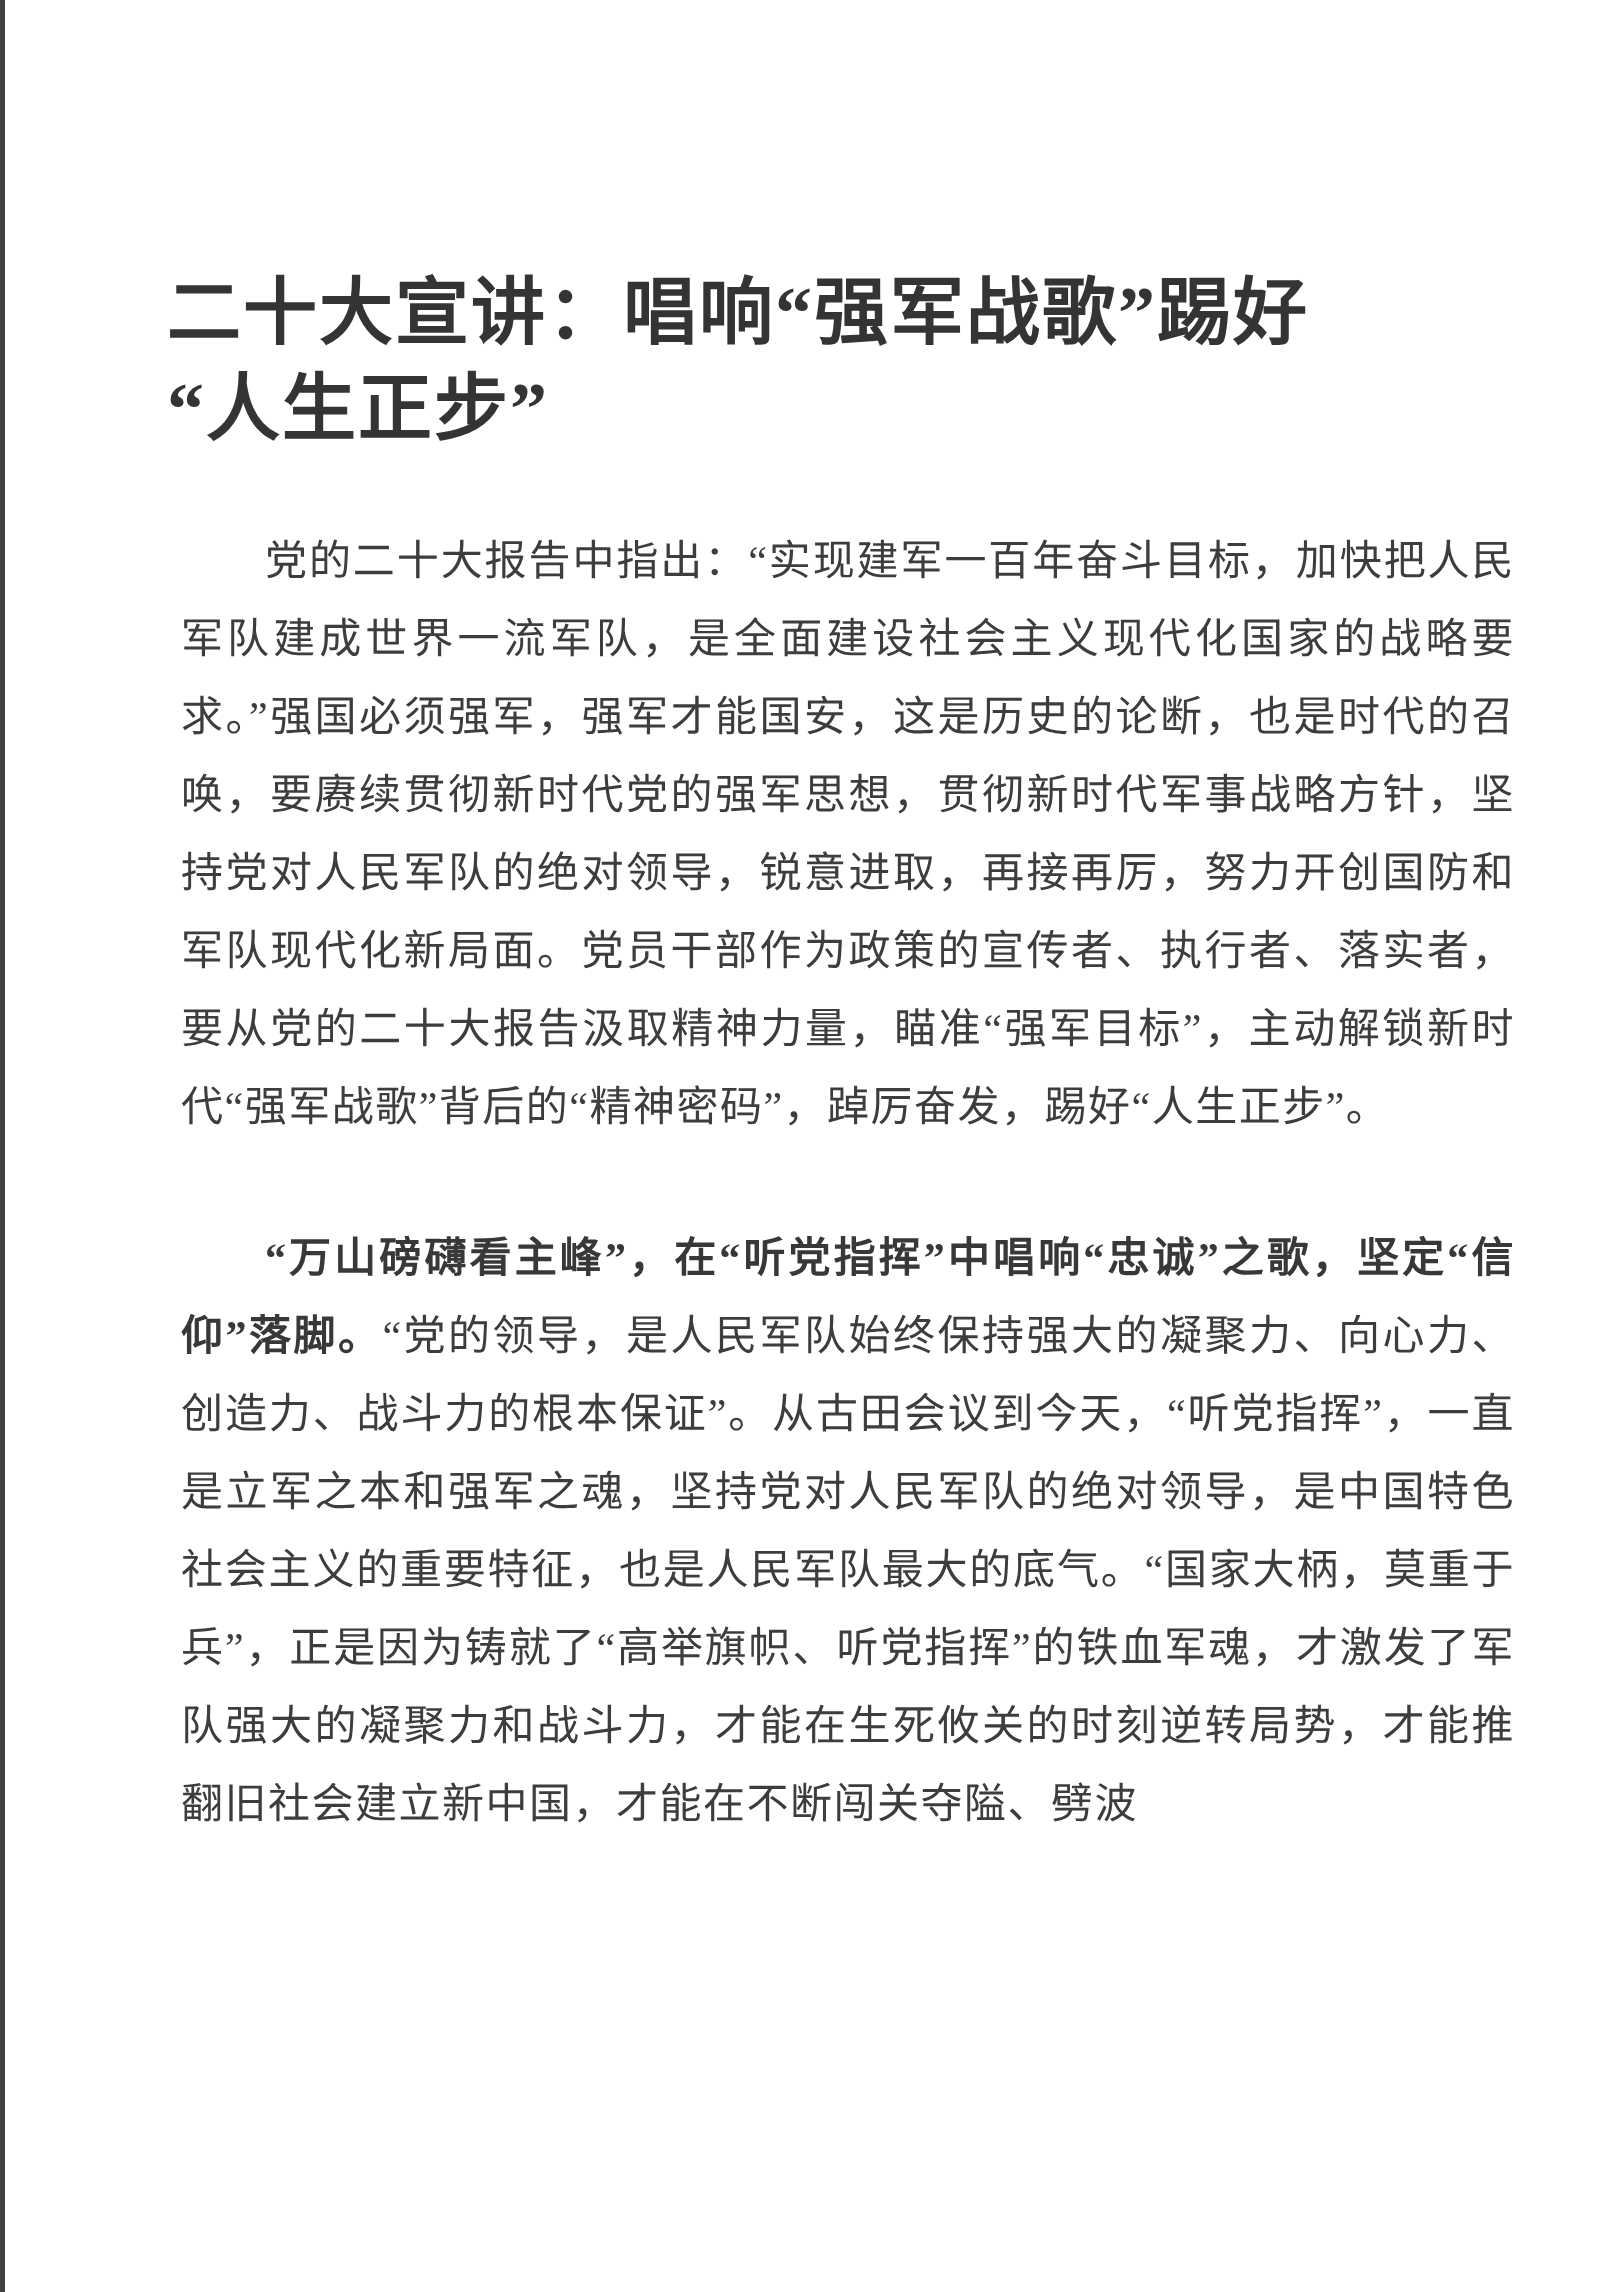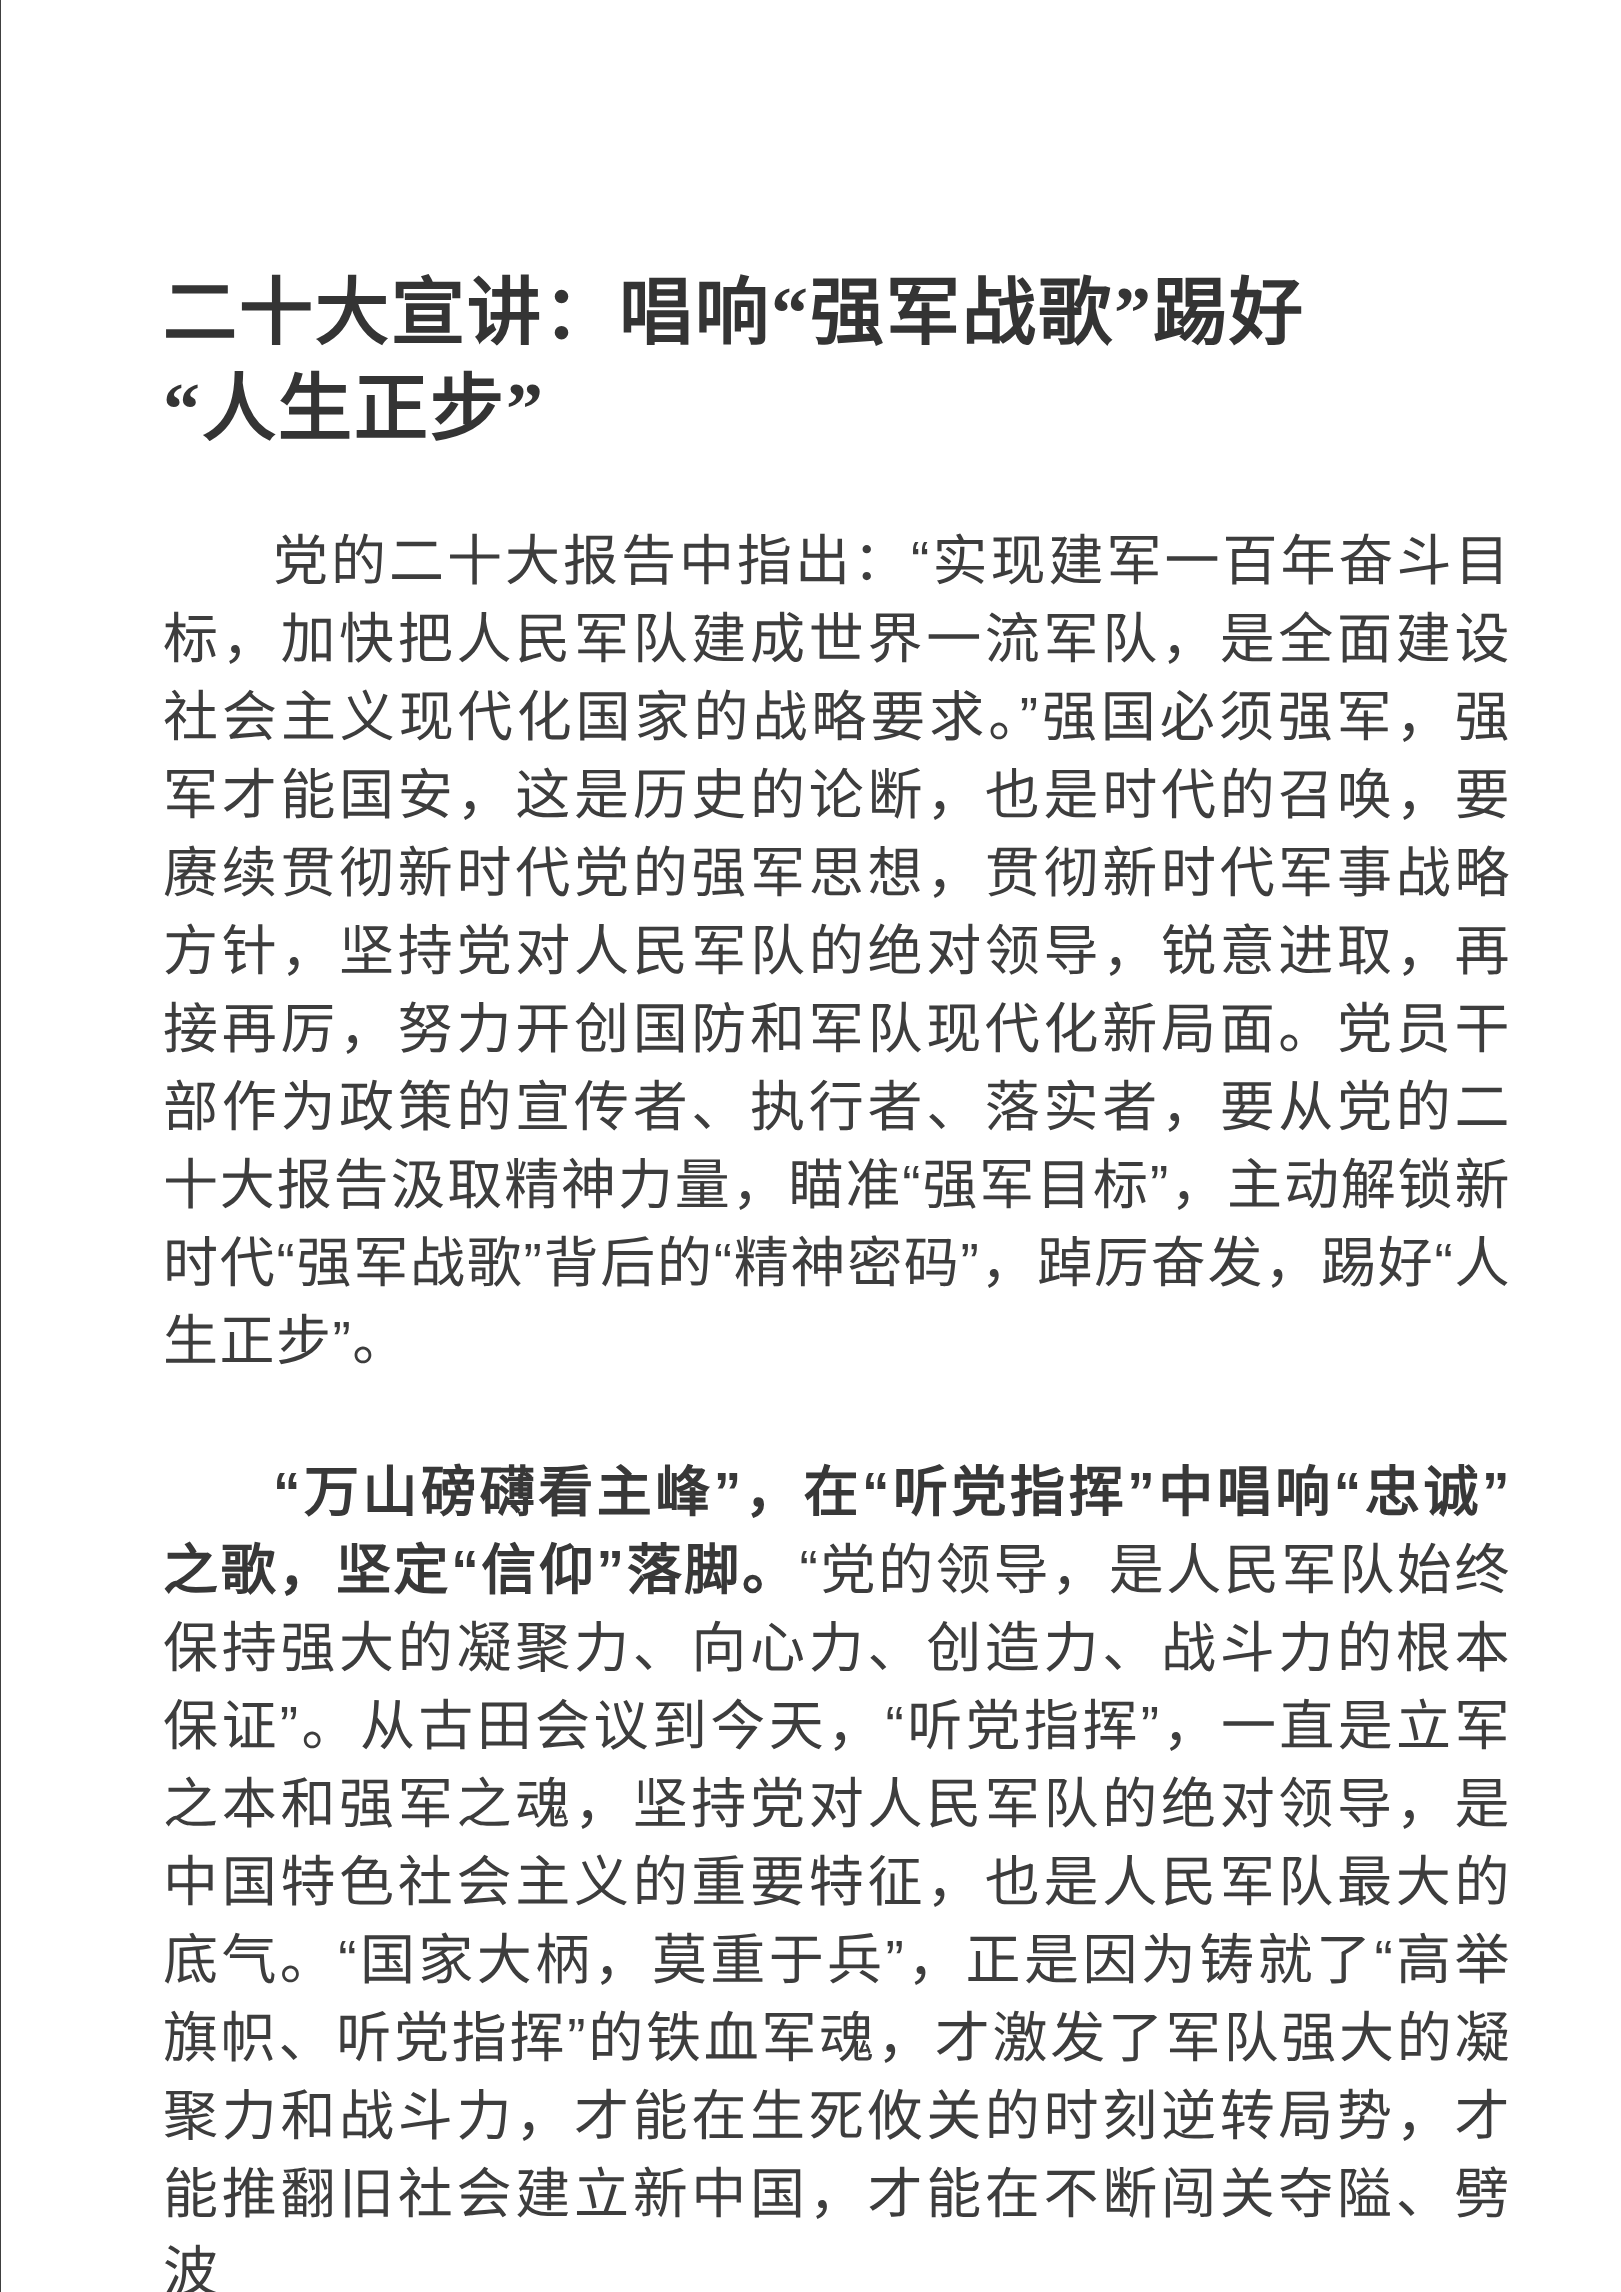--- a/index.html
+++ b/index.html
@@ -6,47 +6,47 @@
     margin: 0;
     padding: 0;
     background: #ffffff;
   }
   .page {
     position: relative;
     width: 1621px;
     height: 2293px;
     box-sizing: border-box;
     background: #ffffff;
-    border-left: 1px solid #404040;
+    border-left: 5px solid #404040;
     padding: 265px 112px 0 162px;
     overflow: hidden;
   }
   .doc-title {
     font-family: "Liberation Serif", "DejaVu Serif", serif;
     font-weight: 700;
     font-size: 74px;
     line-height: 1.3;
     letter-spacing: 2px;
     color: #343434;
     margin: 0 0 65px 0;
     max-width: 1176px;
   }
   .article-body {
     width: 1348px;
   }
   .para {
-    font-family: Liberation Sans, sans-serif;
-    font-size: 55px;
+    font-family: Liberation Serif, serif;
+    font-size: 42px;
     line-height: 78px;
     letter-spacing: 1.5px;
     color: #3d3d3d;
     text-align: justify;
     text-justify: inter-ideograph;
     text-indent: 2em;
-    margin: 0 0 73px 0;
+    margin: 0 0 73px 14px;
   }
   .para .bold {
     font-weight: 700;
     color: #383838;
   }
 </style>
 </head>
 <body>
 
 <div class="page">

